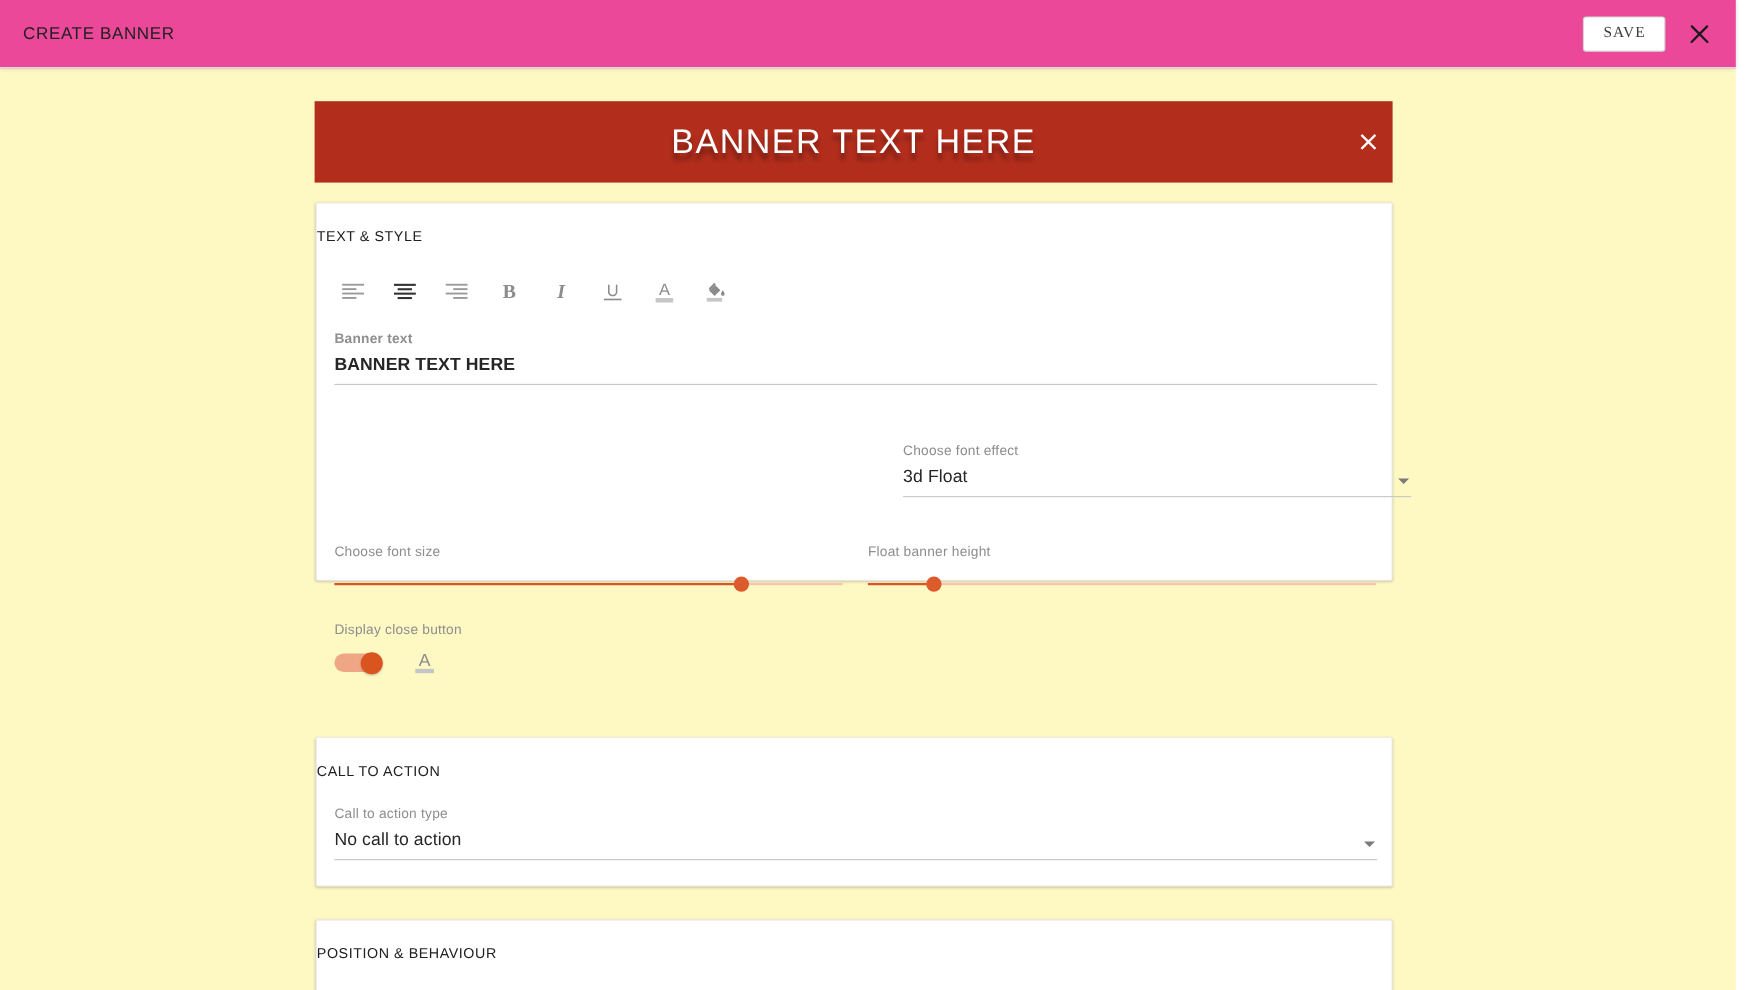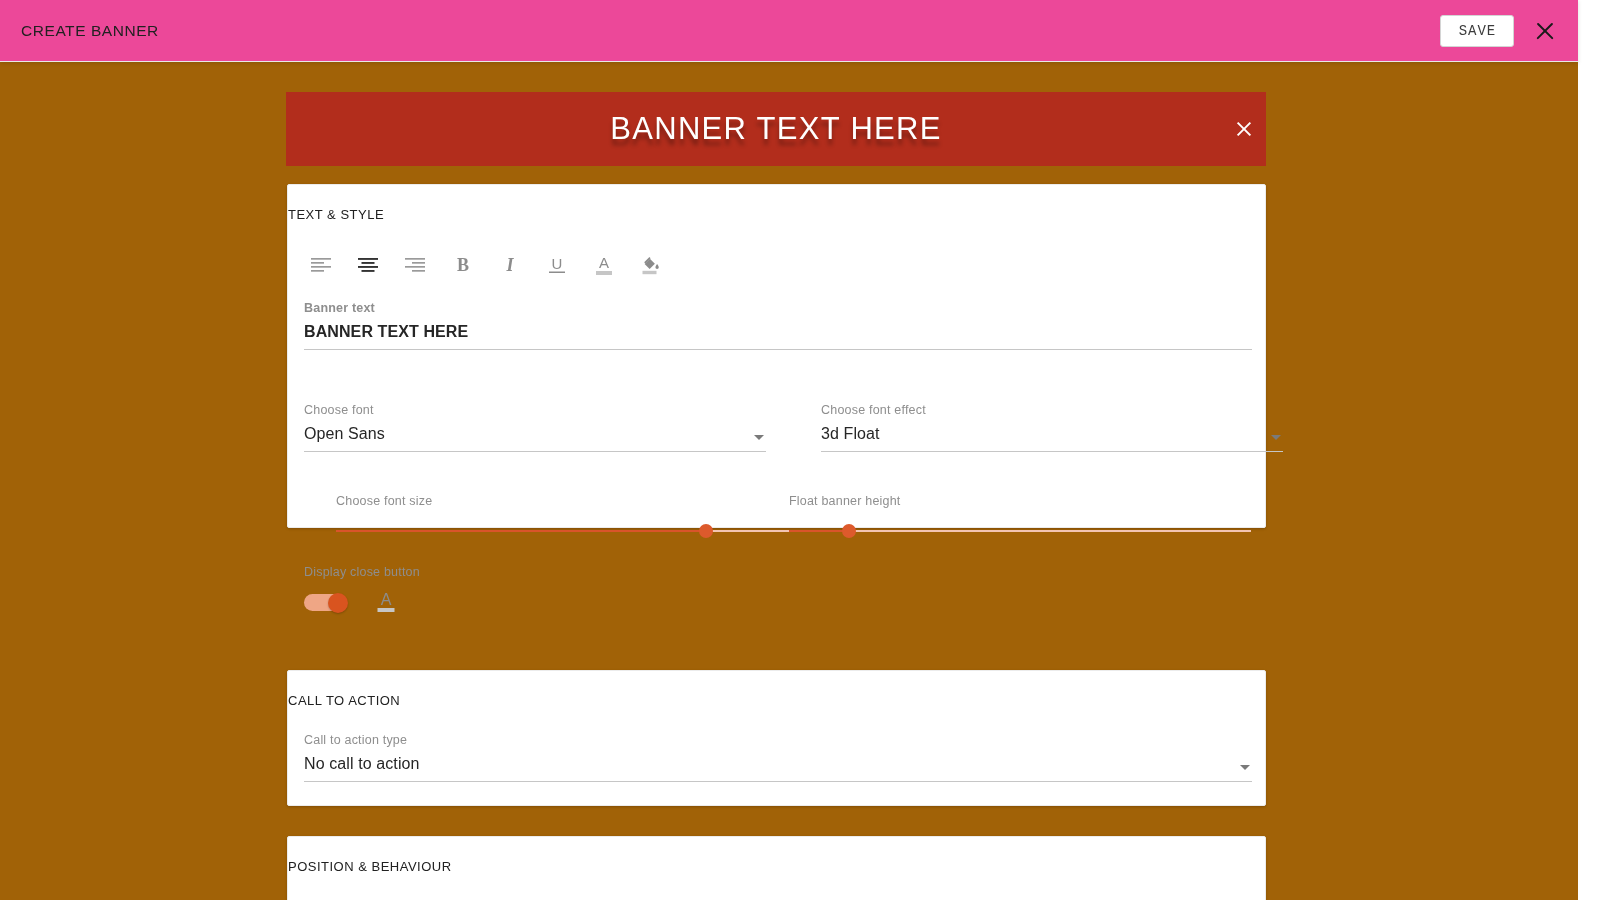--- a/index.html
+++ b/index.html
@@ -37,21 +37,21 @@
   }
   .save-btn {
     border: 1px solid #d4d4d4;
     background: #fff;
     border-radius: 3px;
     padding: 8px 17px 8px 18px;
     font-size: 14px;
     letter-spacing: .9px;
     color: #3c3c3c;
     cursor: pointer;
-    font-family: Liberation Mono, monospace;
+    font-family: Liberation Serif, serif;
     line-height: 1;
   }
   .close-x {
     width: 26px; height: 26px;
     position: relative;
     cursor: pointer;
   }
   .close-x::before, .close-x::after {
     content: ""; position: absolute;
     left: 2px; top: 12px;
@@ -60,21 +60,21 @@
     border-radius: 1px;
   }
   .close-x::before { transform: rotate(45deg); }
   .close-x::after  { transform: rotate(-45deg); }
 
   
   .scroll-area {
     position: absolute;
     top: 62px; left: 0;
     width: 1578px; height: 838px;
-    background: #a16207;
+    background: #fef9c3;
   }
 
   
   .banner-preview {
     position: absolute;
     left: 286px; top: 30px;
     width: 980px; height: 74px;
     background: #b22d1c;
     display: flex; align-items: center; justify-content: center;
   }
@@ -313,39 +313,31 @@
     </div>
 
     <div class="field" style="left:16px; top:116px; width:948px;font-weight:bold;">
       <span class="field-label">Banner text</span>
       <div class="field-row">
         <span class="field-value">BANNER TEXT HERE</span>
         <div class="field-underline"></div>
       </div>
     </div>
 
-    <div class="field" style="left:16px; top:218px; width:462px;">
-      <span class="field-label">Choose font</span>
-      <div class="field-row">
-        <span class="field-value">Open Sans</span>
-        <div class="caret"></div>
-        <div class="field-underline"></div>
-      </div>
-    </div>
 
     <div class="field" style="left:501px; top:218px; width:462px;margin-left:32px;">
       <span class="field-label">Choose font effect</span>
       <div class="field-row">
         <span class="field-value">3d Float</span>
         <div class="caret"></div>
         <div class="field-underline"></div>
       </div>
     </div>
 
-    <div class="field" style="left:16px; top:309px; width:462px;margin-left:32px;">
+    <div class="field" style="left:16px; top:309px; width:462px;">
       <span class="field-label">Choose font size</span>
       <div class="slider-wrap">
         <div class="slider-track"></div>
         <div class="slider-fill" id="font-size-fill" style="width: 80%;"></div>
         <div class="slider-thumb" id="font-size-thumb" style="left: 80%;"></div>
       </div>
     </div>
 
     <div class="field" style="left:501px; top:309px; width:462px;">
       <span class="field-label">Float banner height</span>

